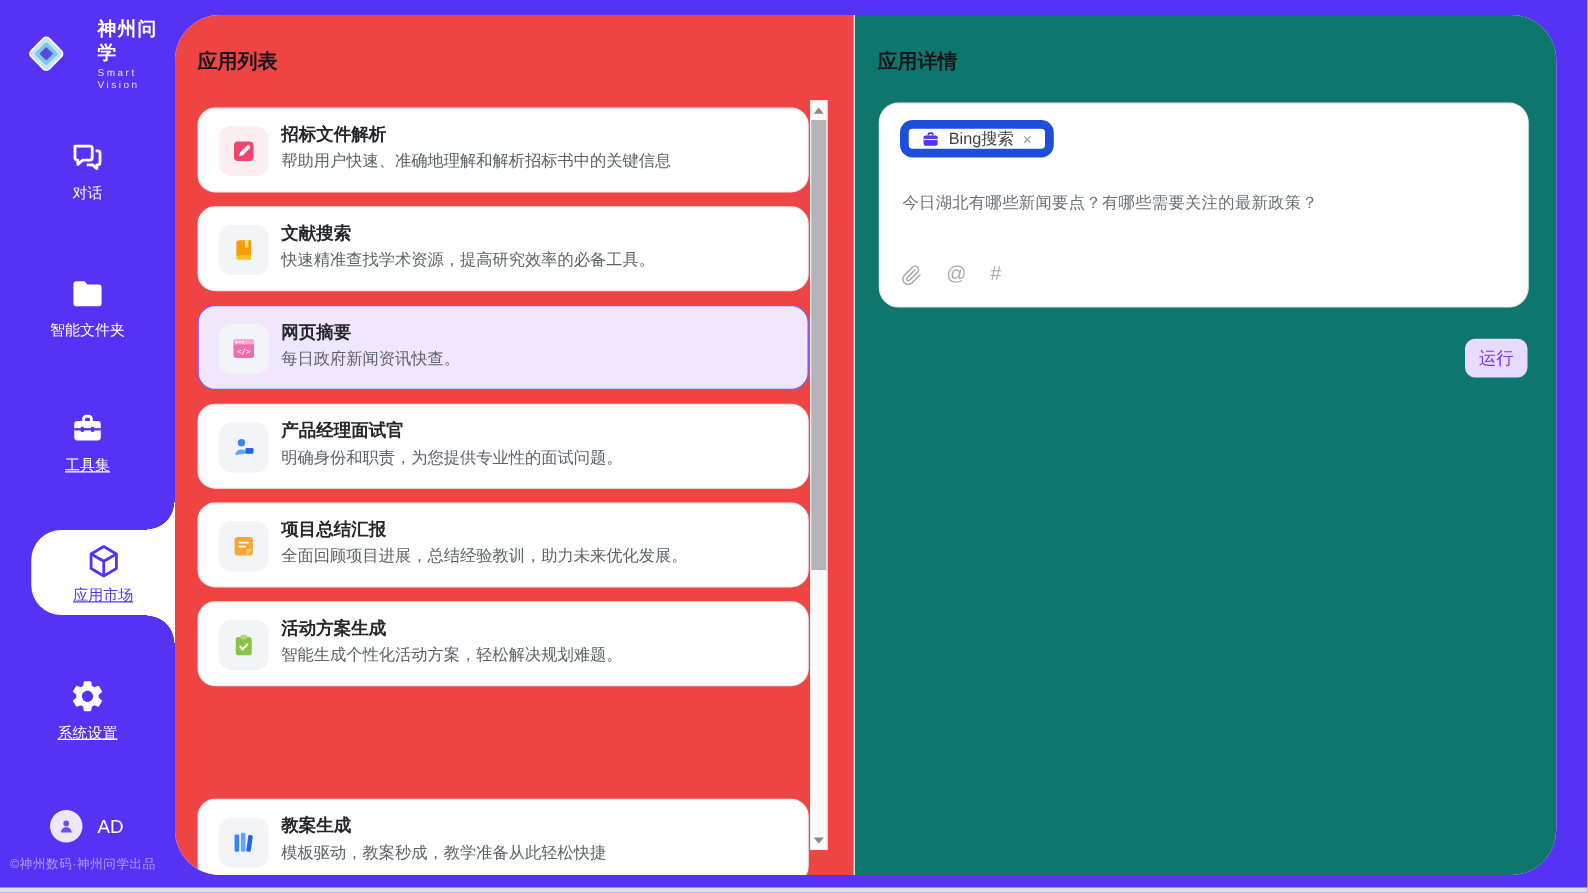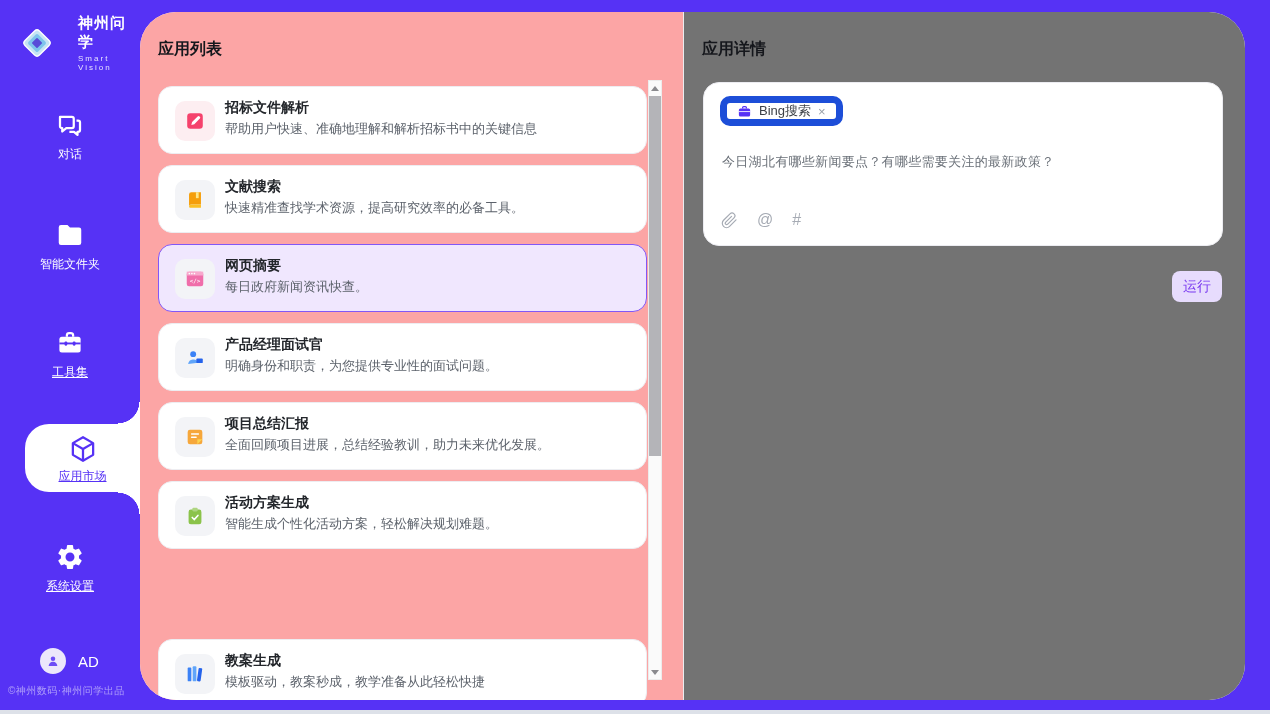--- a/index.html
+++ b/index.html
@@ -29,40 +29,40 @@
 
   .user-row { position:absolute; left:40px; top:648px; display:flex; align-items:center; gap:12px; cursor:pointer; }
   .avatar { width:26px; height:26px; border-radius:50%; background:#ece7fb; display:flex; align-items:center; justify-content:center; }
   .user-name { color:#fff; font-size:15px; }
   .side-footer { position:absolute; left:8px; top:684px; color:rgba(255,255,255,.5); font-size:10px; letter-spacing:.5px; }
 
   
   .content { position:absolute; left:140px; top:12px; width:1105px; height:688px; background:#fff; border-radius:36px; overflow:hidden; display:flex; }
 
   
-  .list-panel { position:relative; width:543px; height:100%; background:#fca5a5; }
+  .list-panel { position:relative; width:543px; height:100%; background:#ef4444; }
   .panel-title { position:absolute; left:18px; top:27px; font-size:16px; font-weight:bold; color:#15171c; }
   .card { position:absolute; left:18px; width:489px; height:68px; background:#fff; border:1px solid #ededf1; border-radius:14px; cursor:pointer; }
   .card.selected { border:1px solid #8257f7; background:#f0e7fe; }
   .tile { position:absolute; left:16px; top:14px; width:40px; height:40px; border-radius:10px; background:#f3f4f7; display:flex; align-items:center; justify-content:center; }
   .tile.pink { background:#fdeef1; }
   .card .c-name { position:absolute; left:66px; top:12px; font-size:14px; font-weight:bold; color:#23262b; }
   .card .c-desc { position:absolute; left:66px; top:33px; font-size:13px; color:#5c626b; white-space:nowrap; }
 
   
   .sbar { position:absolute; left:508px; top:68px; width:14px; height:600px; background:#fafafa; border:1px solid #ececec; }
   .sbar .arrow { position:absolute; left:0; width:12px; height:14px; display:flex; align-items:center; justify-content:center; }
   .sbar .arrow.up { top:0; }
   .sbar .arrow.down { bottom:0; }
   .tri-up { width:0; height:0; border-left:4px solid transparent; border-right:4px solid transparent; border-bottom:5px solid #8a8a8e; }
   .tri-down { width:0; height:0; border-left:4px solid transparent; border-right:4px solid transparent; border-top:5px solid #8a8a8e; }
   .thumb { position:absolute; left:0px; top:15px; width:12px; height:360px; background:#b4b4b8; }
 
   
-  .detail-panel { position:relative; flex:1; height:100%; background:#737373; border-left:1px solid #ebecf0; }
+  .detail-panel { position:relative; flex:1; height:100%; background:#0f766e; border-left:1px solid #ebecf0; }
   .composer { position:absolute; left:19px; top:70px; width:520px; height:164px; background:#fff; border:1px solid #ececf1; border-radius:16px; }
   .tag { position:absolute; left:16px; top:13px; height:30px; display:inline-flex; align-items:center; gap:7px; padding:0 10px; border:7px solid #1d4ed8; border-radius:10px; background:#fff; cursor:pointer; }
   .tag .t-label { font-size:13px; color:#3c4046; }
   .tag .t-close { font-size:13px; color:#99a0a9; cursor:pointer; }
   .question { position:absolute; left:18px; top:70px; font-size:13px; color:#6a7078; letter-spacing:.3px; }
   .comp-icons { position:absolute; left:17px; top:128px; display:flex; align-items:center; gap:19px; color:#a6abb4; }
   .comp-icons .glyph { font-size:16px; cursor:pointer; }
   .run-btn { position:absolute; right:23px; top:259px; width:50px; height:31px; background:#e7dcfd; color:#7a3bf0; font-size:14px; border:none; border-radius:8px; cursor:pointer; display:flex; align-items:center; justify-content:center; }
 </style>
 </head>

